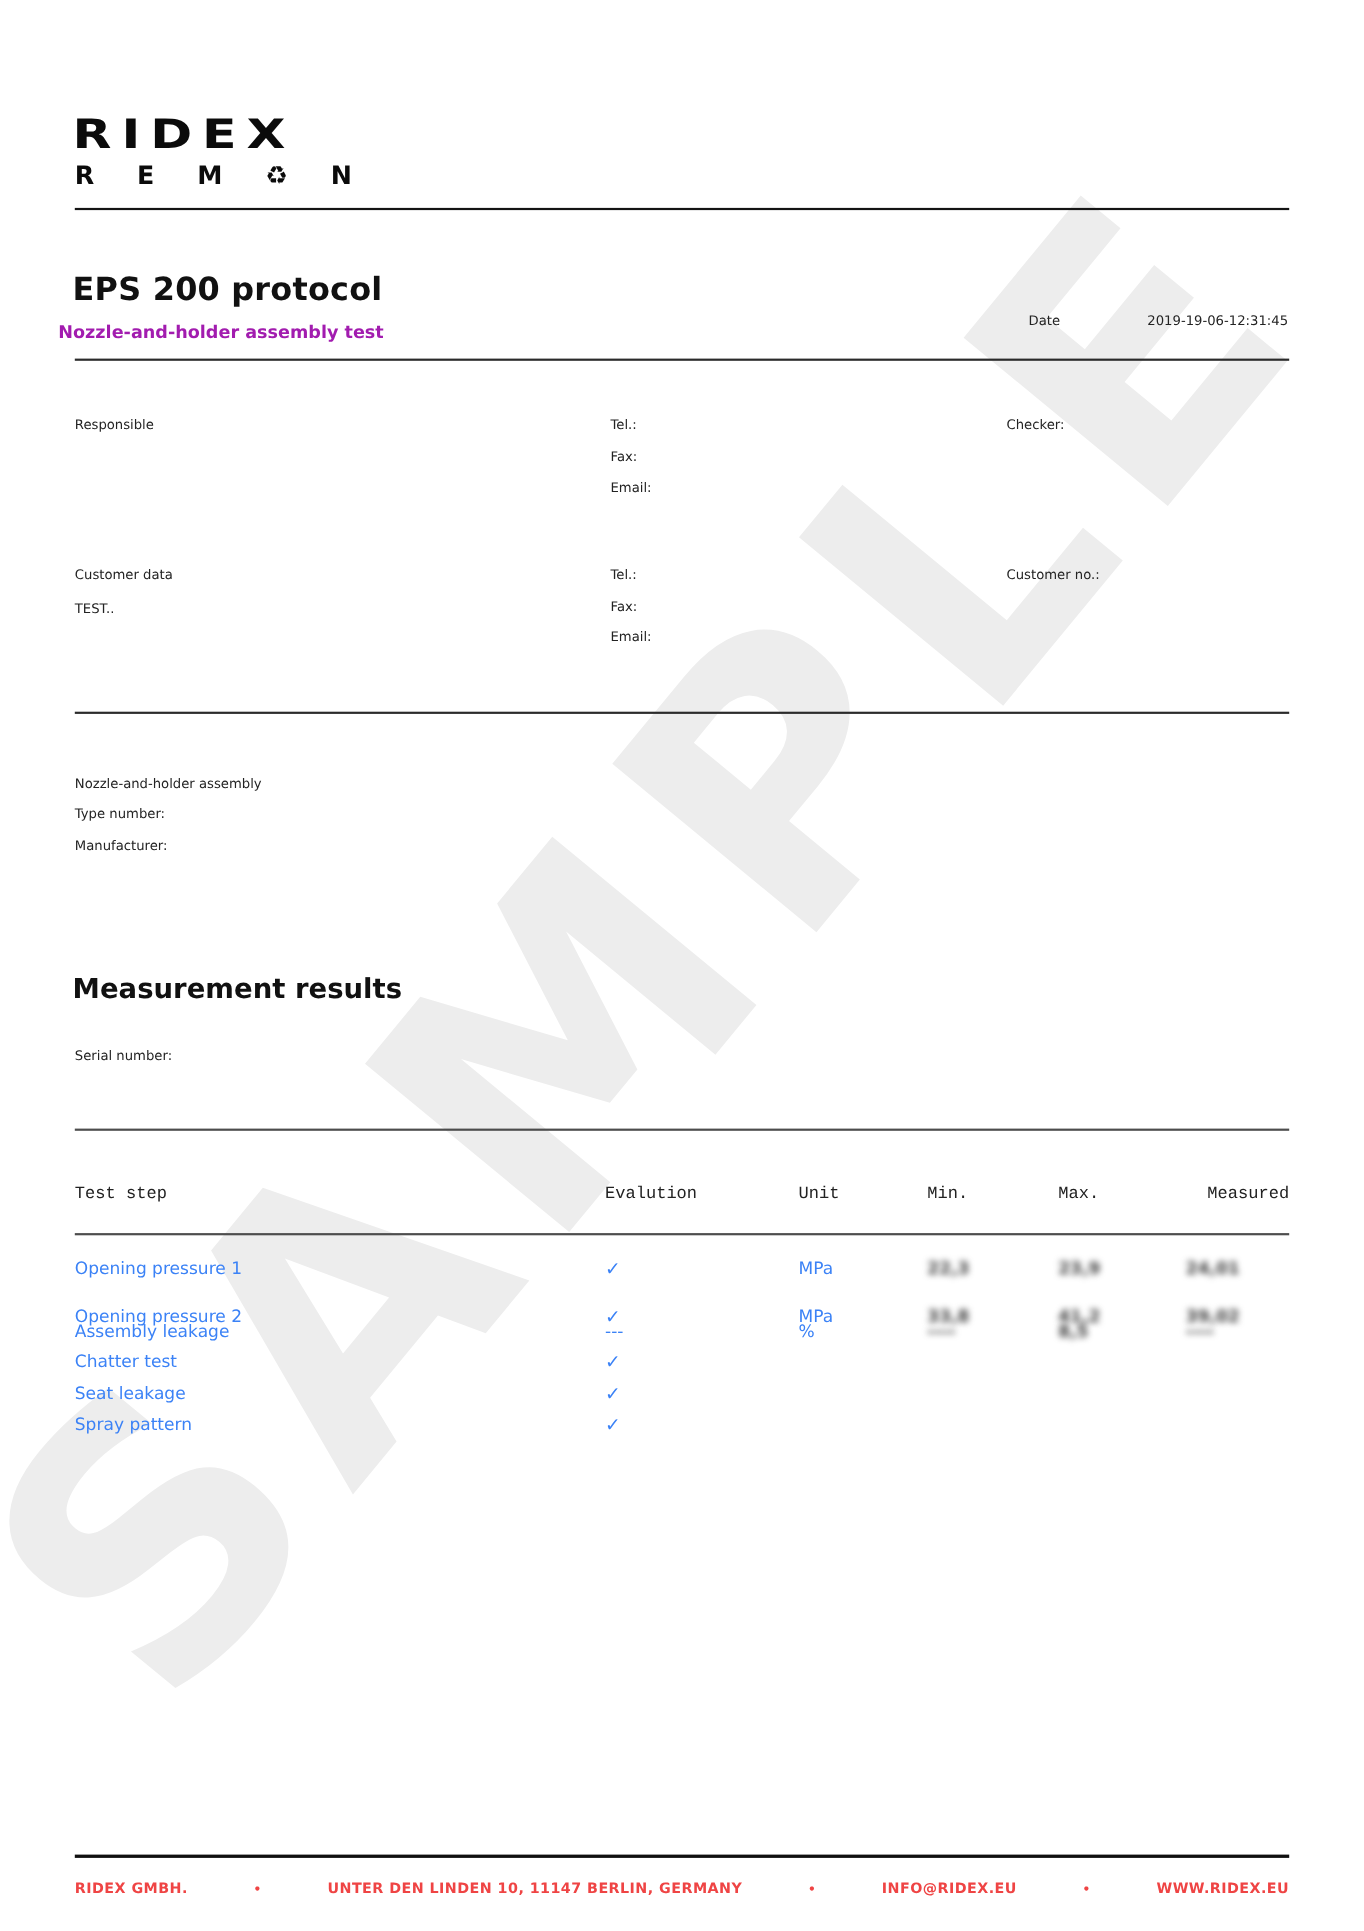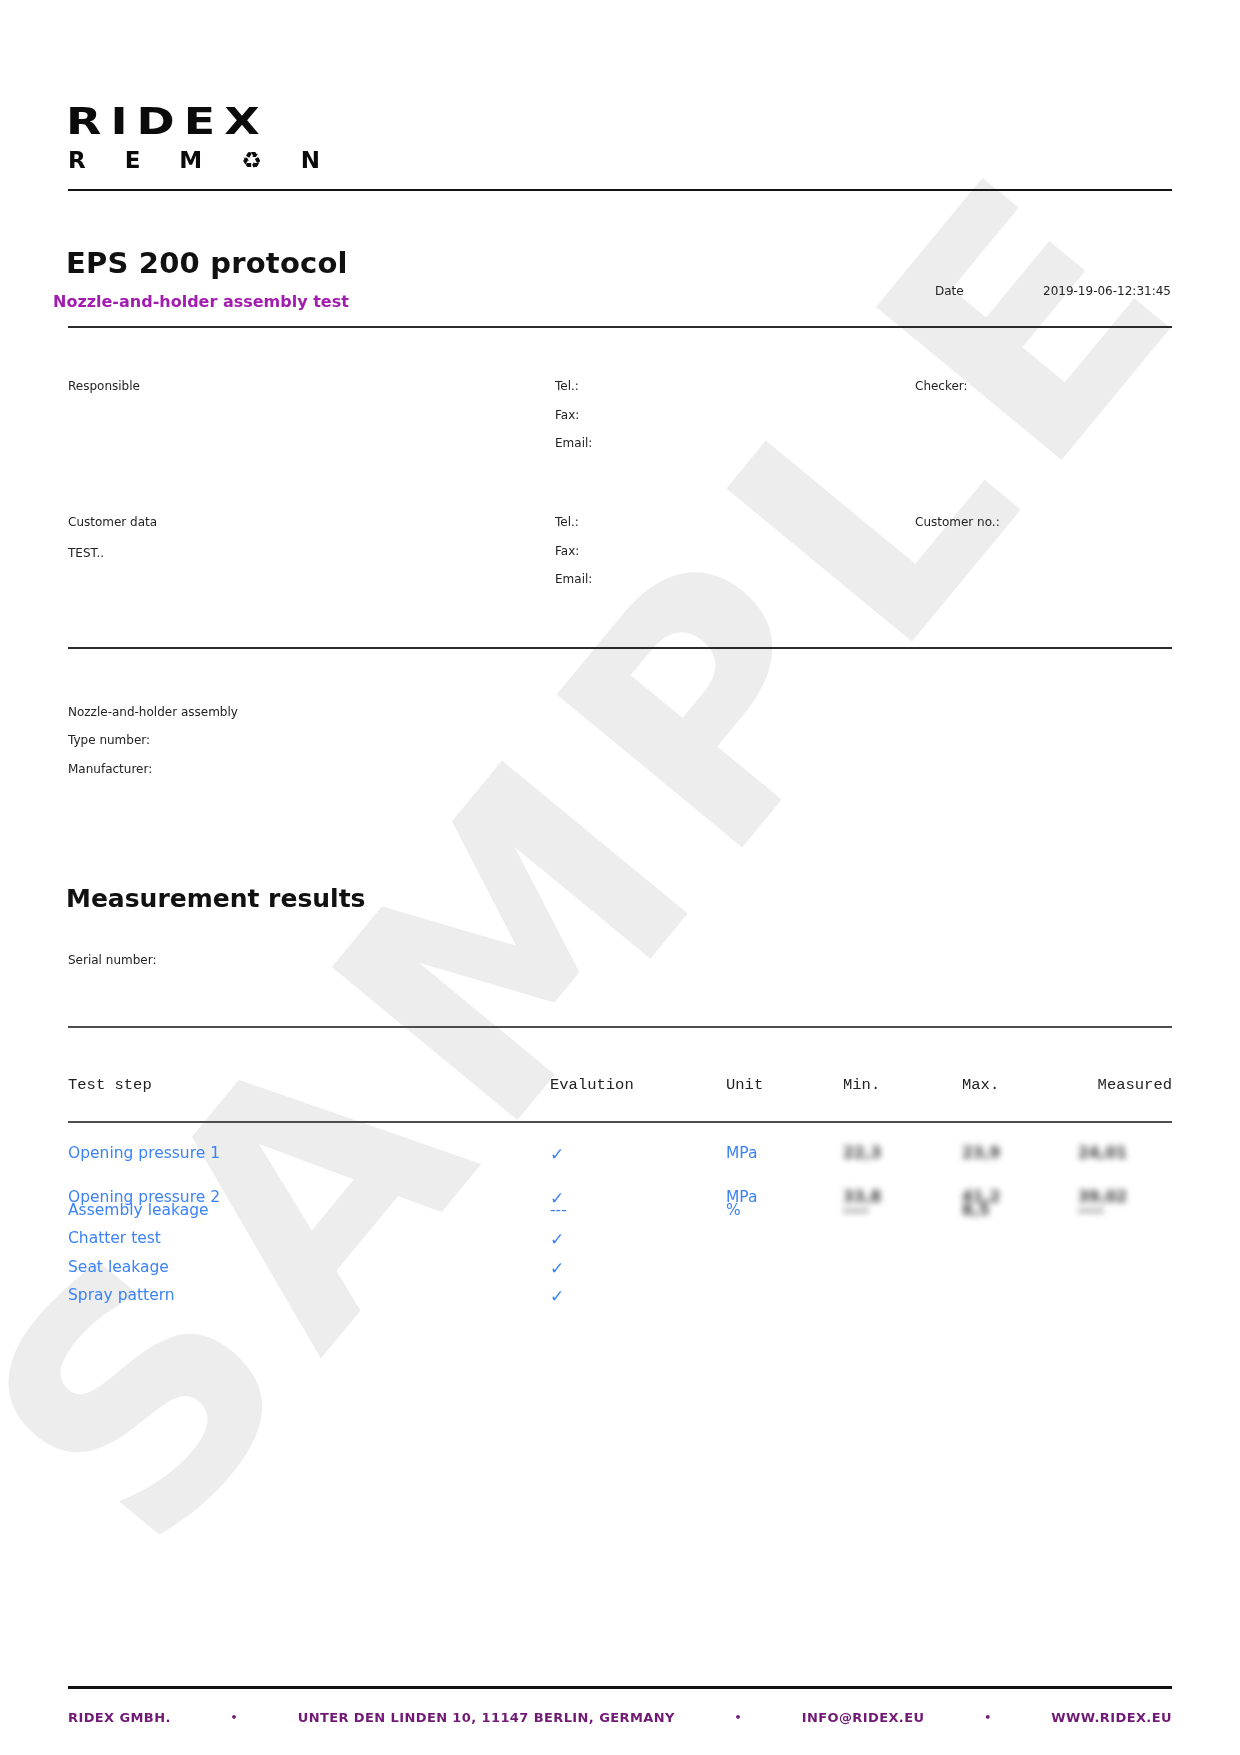--- a/index.html
+++ b/index.html
@@ -77,21 +77,21 @@
   .r3 { top:1229px; } .r4 { top:1258px; } .r5 { top:1286px; }
   .cell { font-size:15.5px; color:#3b82f6; }
   .check { font-size:17px; font-weight:600; }
   .blurred { filter:blur(3px); color:#3c3c3c; font-weight:600; }
 
   
   .rule-footer { top:1686px; height:3px; background:#101010; }
   .footer {
     left:68px; top:1710px; width:1104px;
     display:flex; justify-content:space-between; align-items:center;
-    font-size:13px; font-weight:700; letter-spacing:0.4px; color:#701a75;
+    font-size:13px; font-weight:700; letter-spacing:0.4px; color:#ef4444;
     white-space:nowrap;
   }
   .footer .sep { font-size:11px; }
 </style>
 </head>
 <body>
 
 <div class="page">
 
   <div class="watermark">SAMPLE</div>

